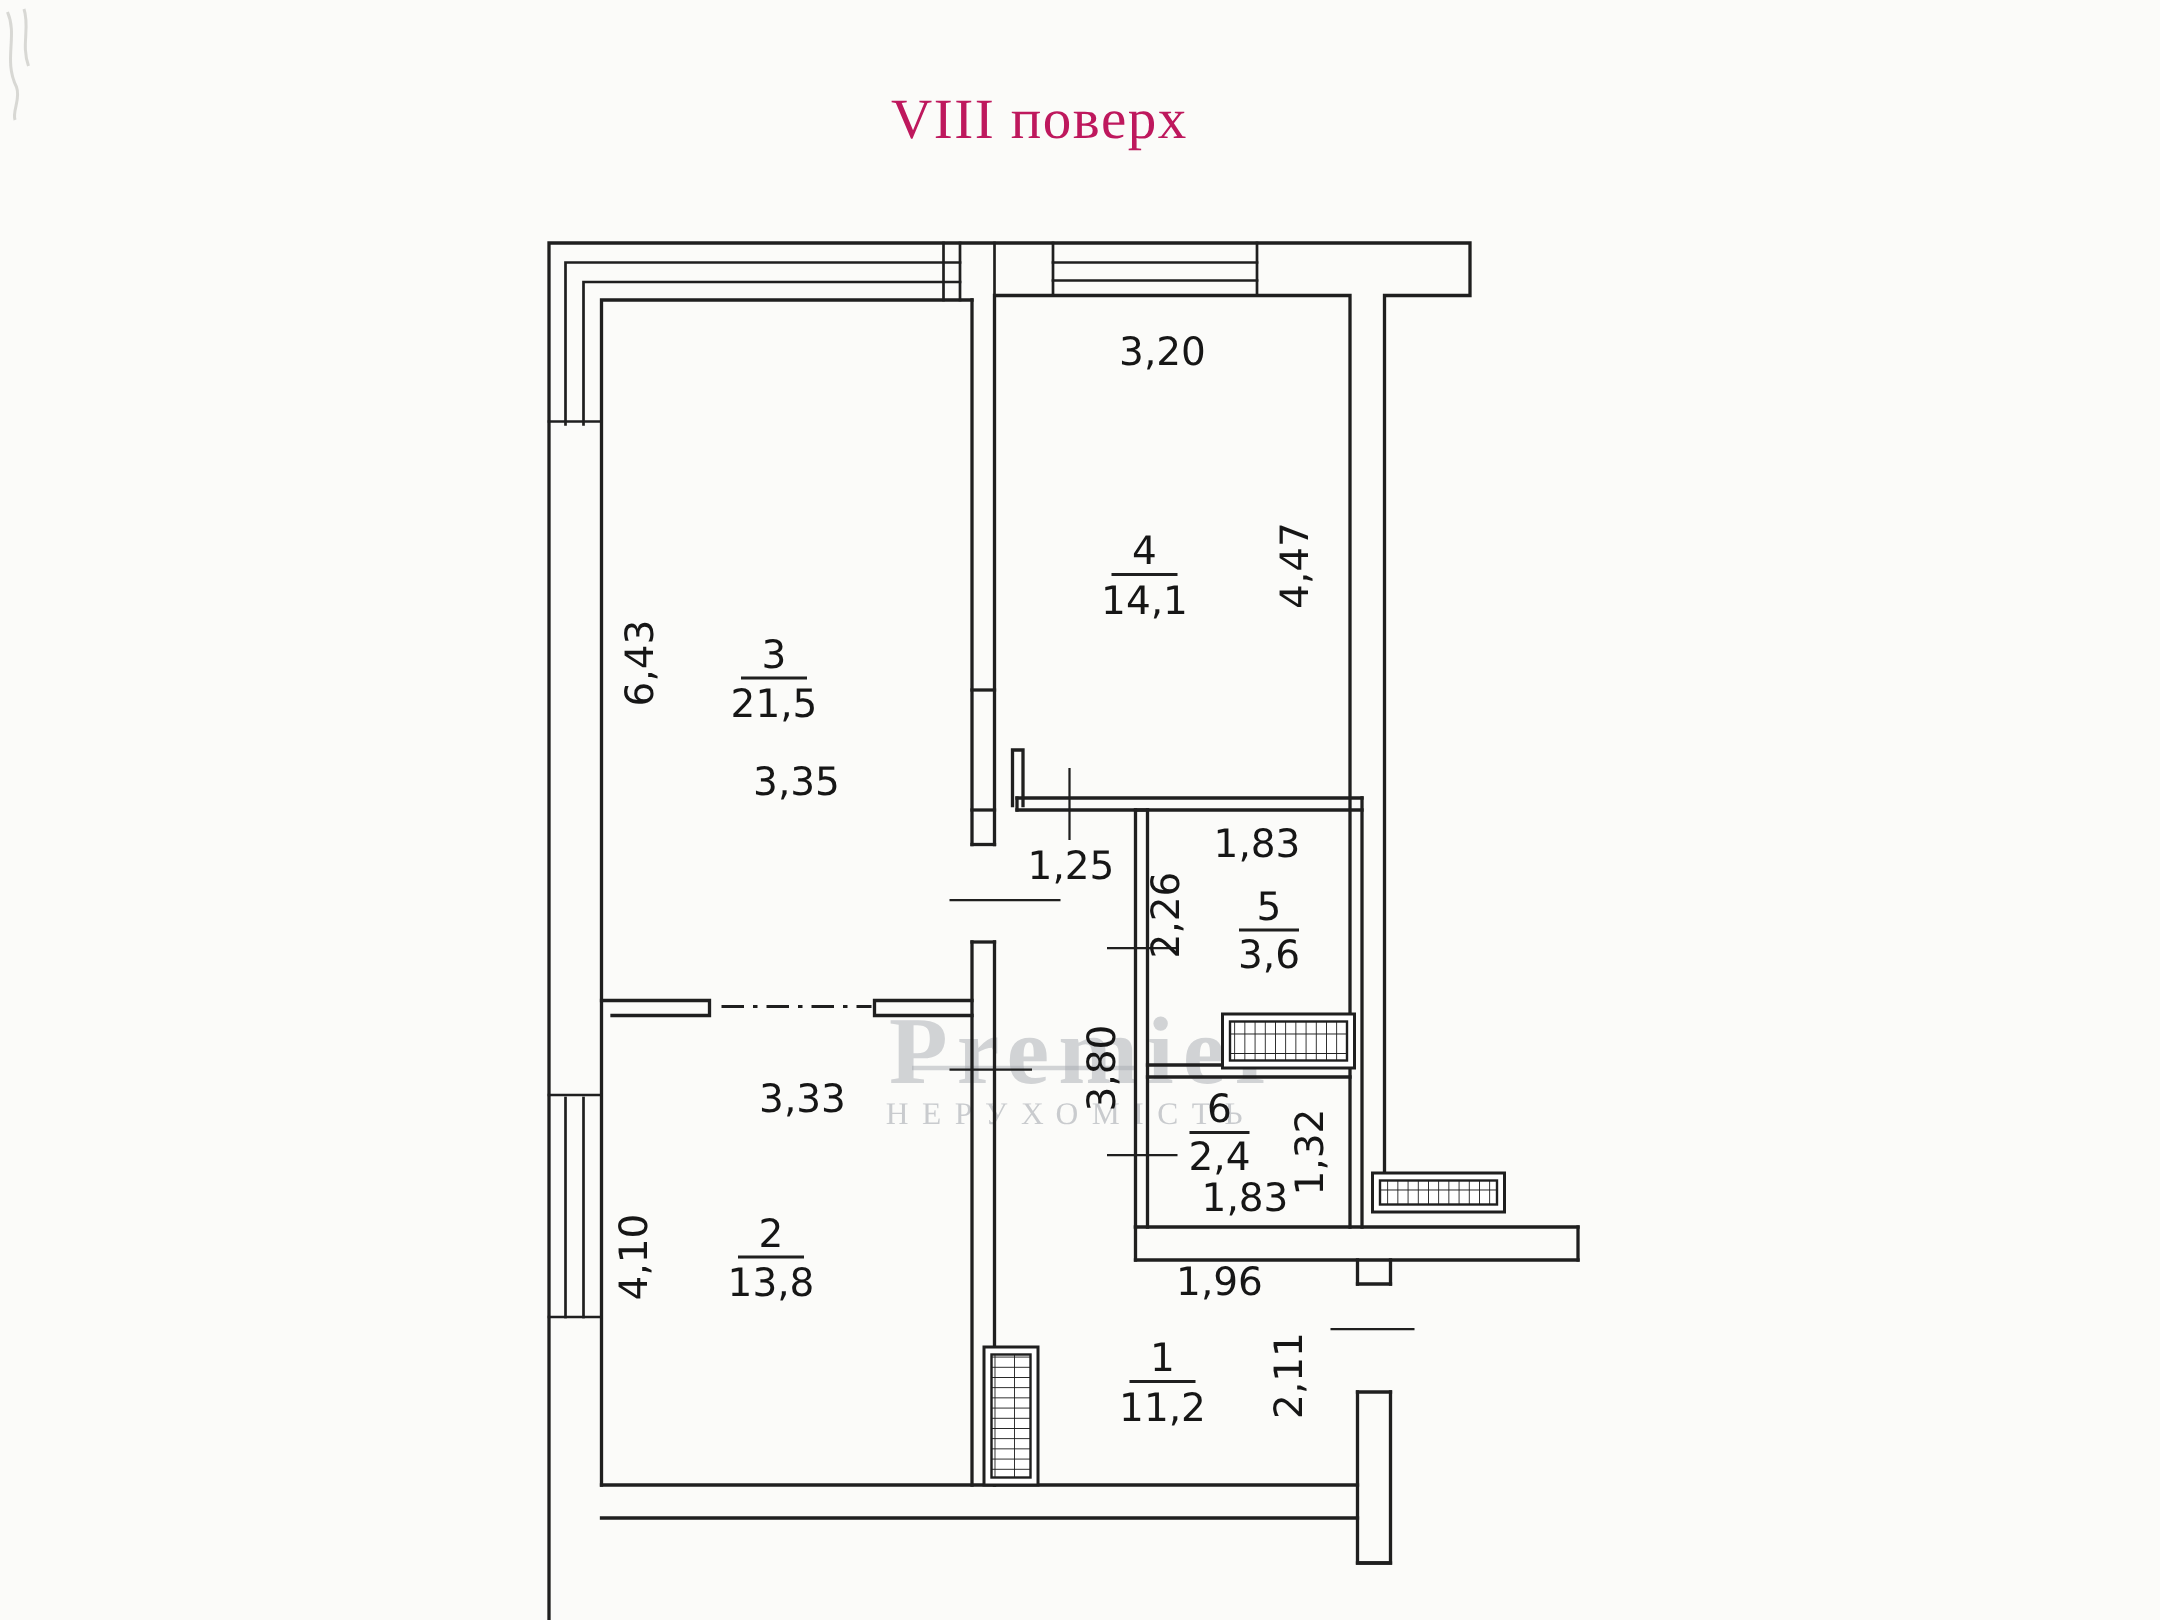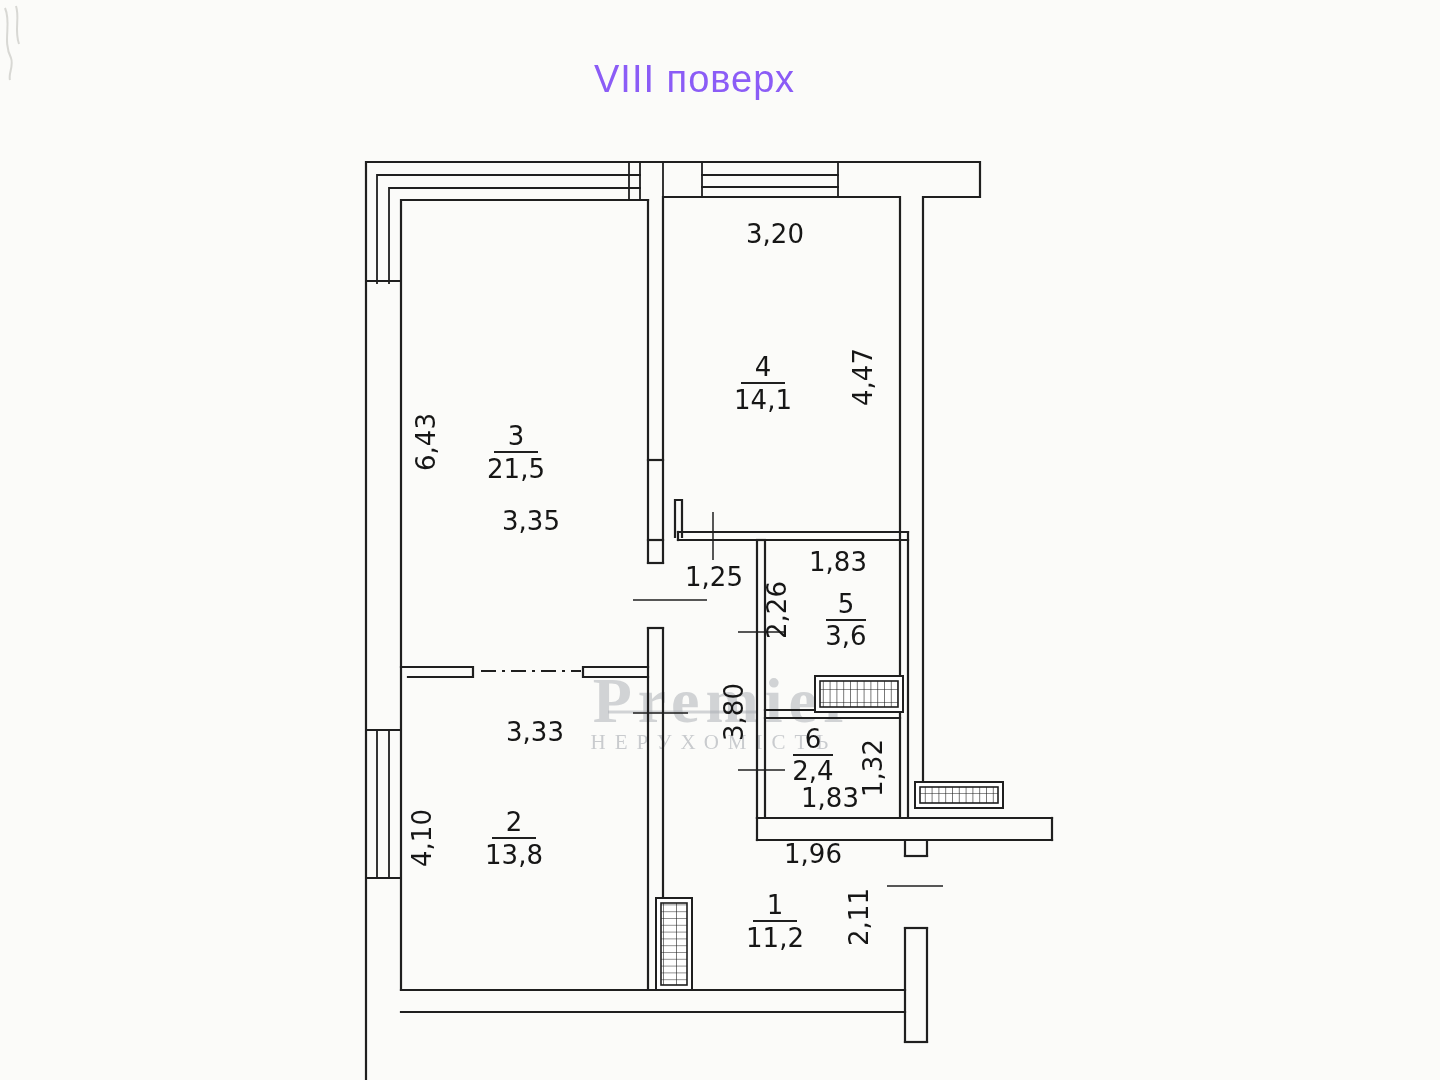--- a/index.html
+++ b/index.html
@@ -3,22 +3,22 @@
 <meta charset="utf-8">
 <style>
   html,body{margin:0;padding:0;}
   body{
     width:1440px;height:1080px;position:relative;overflow:hidden;
     background:var(--paper,#fbfbf9);
     font-family:"DejaVu Sans",sans-serif;
   }
   .page-title{
     position:absolute;left:594px;top:58px;width:260px;
-    font-family:Liberation Sans, sans-serif;
-    font-size:38px;color:#8b5cf6;letter-spacing:1px;white-space:nowrap;
+    font-family:Liberation Serif, serif;
+    font-size:38px;color:#be185d;letter-spacing:1px;white-space:nowrap;
   }
   .plan-svg{position:absolute;left:0;top:0;color:var(--ink,#1f1f1f);}
   .w{fill:none;stroke:currentColor;stroke-width:2.2;stroke-linecap:square;}
   .g{fill:none;stroke:currentColor;stroke-width:1.8;stroke-linecap:square;}
   .t{fill:none;stroke:currentColor;stroke-width:1.5;}
   .d{fill:none;stroke:currentColor;stroke-width:2;stroke-dasharray:15 6 3 6;}
   .frac{stroke:currentColor;stroke-width:2;}
   .shaft-outer{fill:#ffffff;stroke:currentColor;stroke-width:2;}
   .shaft-inner{stroke:currentColor;stroke-width:1.6;}
   .lbl{

